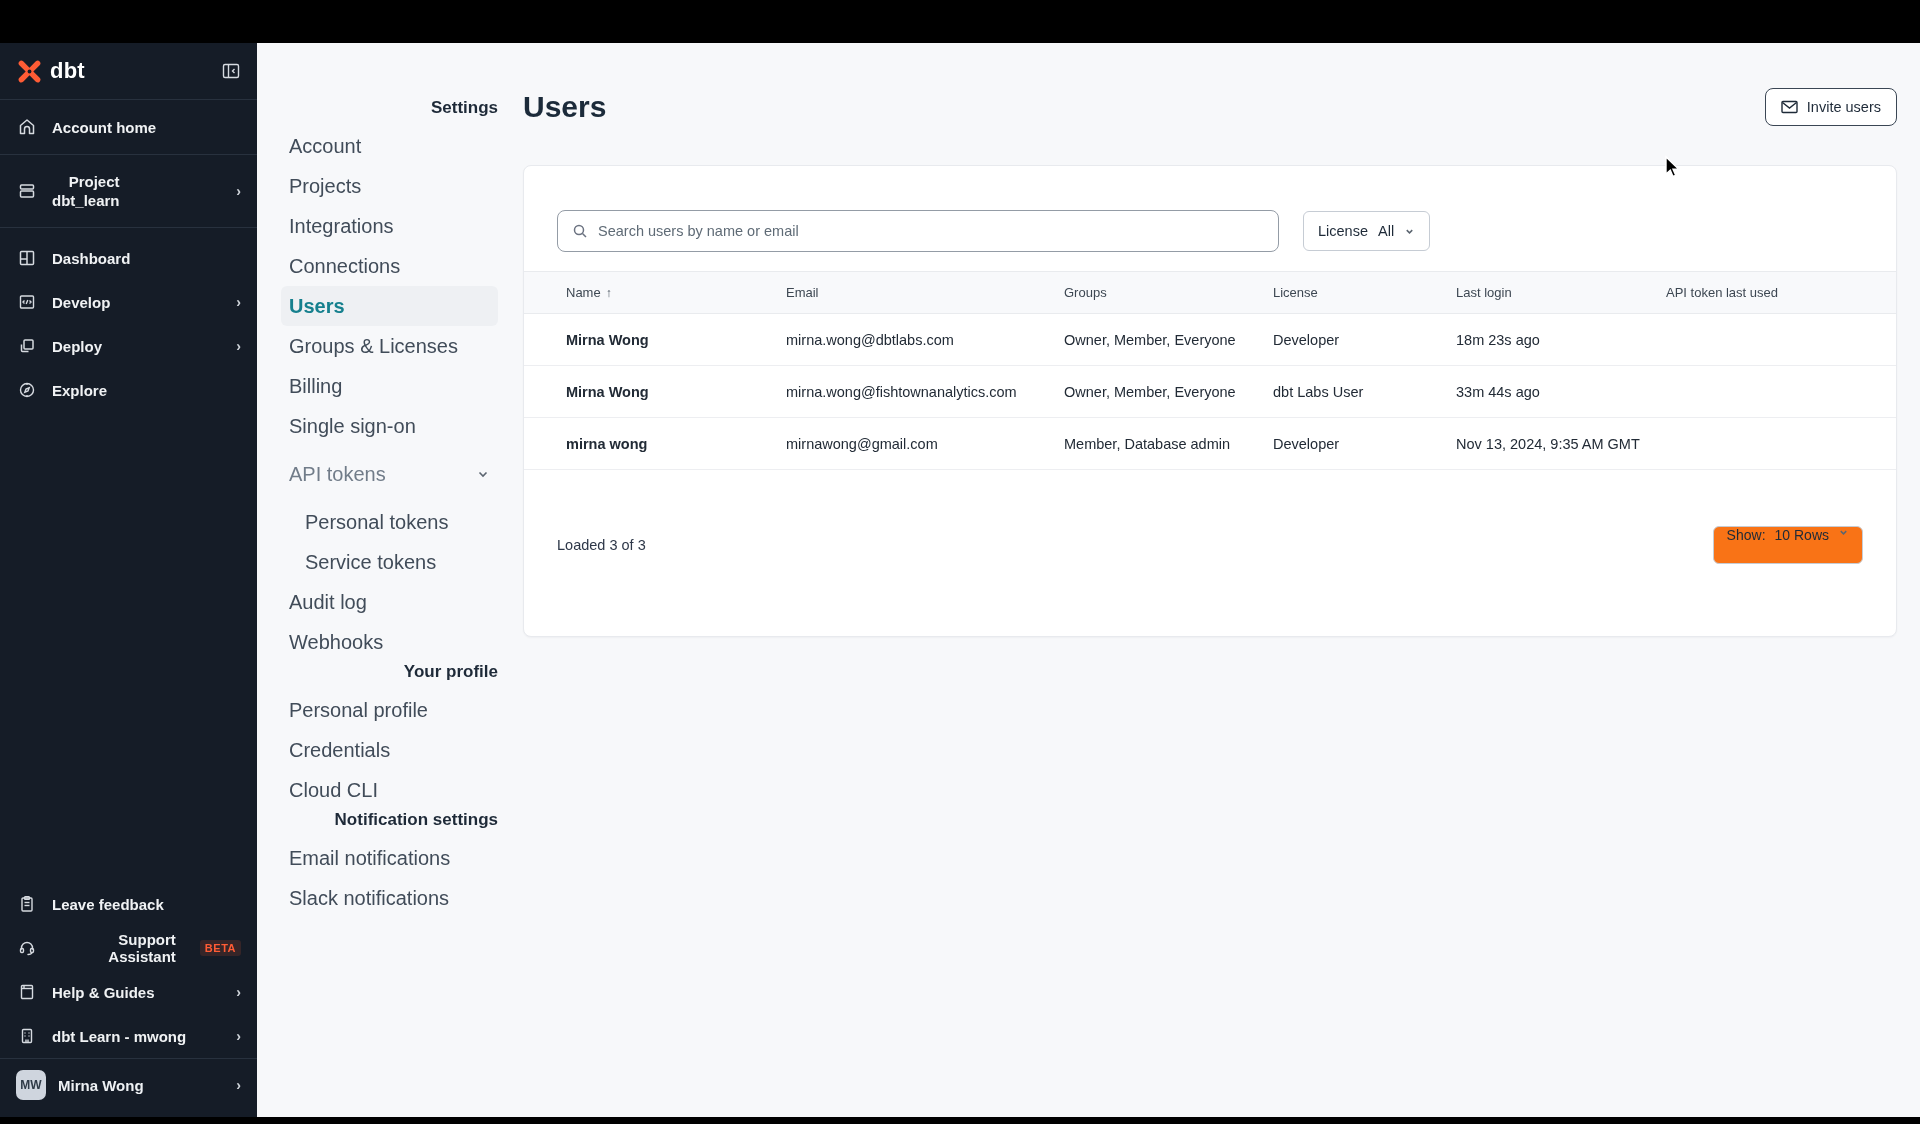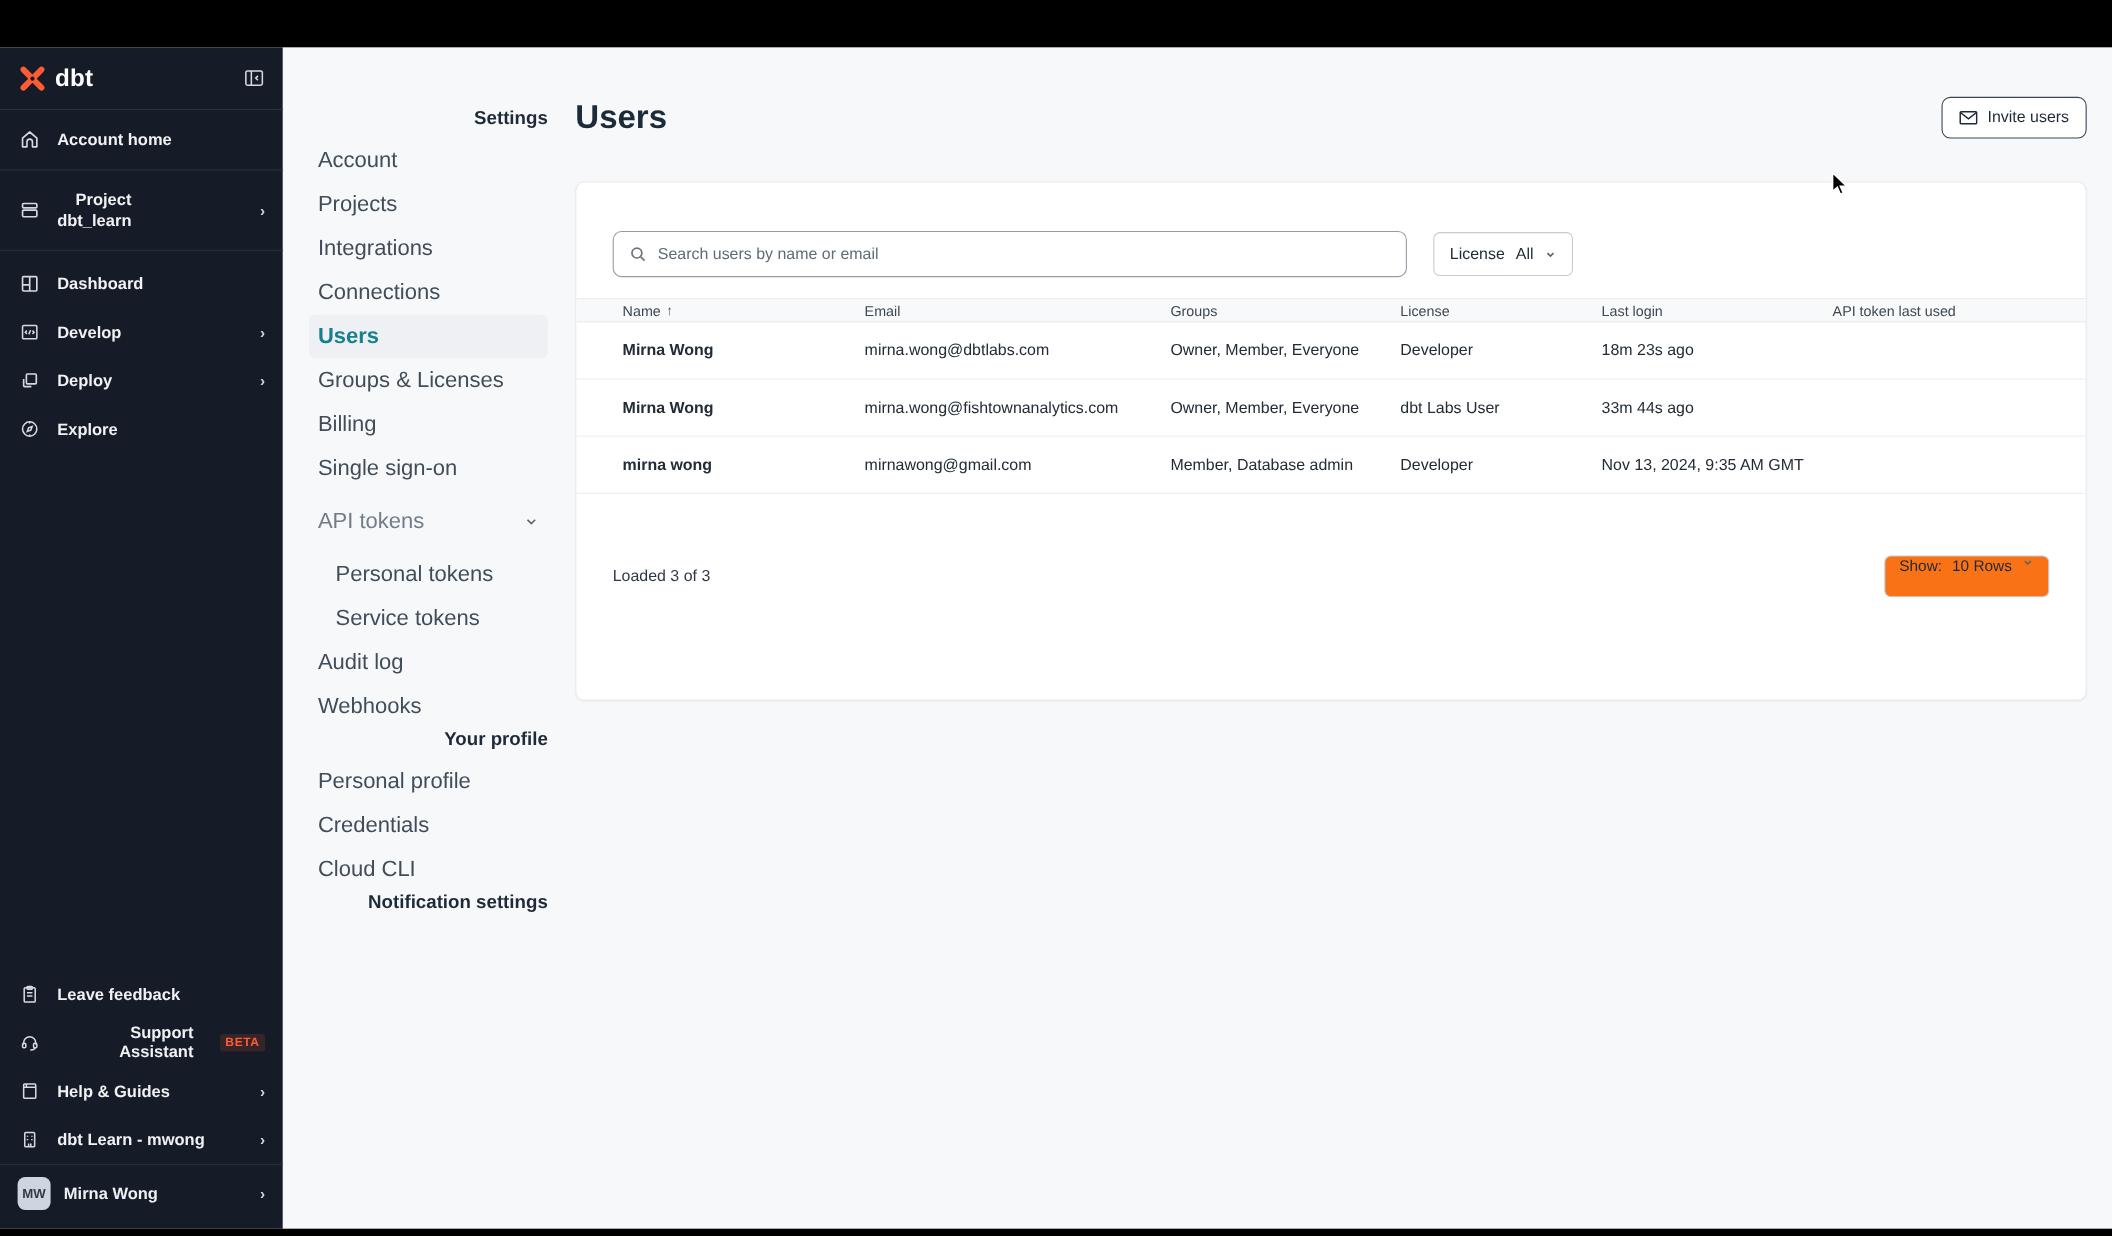--- a/index.html
+++ b/index.html
@@ -63,21 +63,21 @@
   .search-box input { border:none; outline:none; flex:1; font-size:14.5px; color:#2d3748;
     font-family:inherit; background:transparent; }
   .search-box input::placeholder { color:#5f6b76; }
   .license-btn { display:flex; align-items:center; gap:10px; height:40px; padding:0 14px;
     background:#fff; border:1px solid #c6ccd4; border-radius:6px; font-size:14.5px;
     color:#1e2a38; cursor:pointer; font-family:inherit; }
   .license-btn .lbl { color:#1e2a38; }
 
   .grid-row { display:grid; grid-template-columns:220px 278px 209px 183px 210px 1fr;
     padding-left:42px; align-items:center; }
-  .thead { margin-top:19px; height:22px; background:#f8f9fb;
+  .thead { margin-top:19px; height:43px; background:#f8f9fb;
     border-top:1px solid #e9ebee; border-bottom:1px solid #e9ebee; }
   .thead .th { font-size:13px; font-weight:500; color:#3d4752; display:flex; align-items:center; gap:5px; }
   .sort-arrow { color:#4a5560; font-size:12px; }
   .trow { height:52px; border-bottom:1px solid #edeef1; font-size:14.5px; color:#222b36; }
   .trow .name { font-weight:700; }
   .card-footer { display:flex; align-items:center; justify-content:space-between;
     padding:0 33px; margin-top:56px; }
   .loaded-text { font-size:14.5px; color:#2d3748; }
   .show-btn { display:flex; align-items:flex-start; gap:9px; height:38px; padding:0 13px;
     background:#f97316; border:1px solid #c6ccd4; border-radius:6px; font-size:14px;
@@ -297,20 +297,28 @@
       </li>
     <li>
         <span>Credentials</span>
       </li>
     <li>
         <span>Cloud CLI</span>
       </li>
   </ul>
 
   <h3 class="section-gap">Notification settings</h3>
+  <ul>
+    <li class="gap">
+        <span>Email notifications</span>
+      </li>
+    <li>
+        <span>Slack notifications</span>
+      </li>
+  </ul>
 </nav>
 
 <main class="main">
   <div class="main-header">
     <h1 class="page-title">Users</h1>
     <button class="invite-btn">
       <span>
         <svg width="17" height="14" viewBox="0 0 17 14" fill="none" stroke="#1e2a38" stroke-width="1.4">
           <rect x="1" y="1.5" width="15" height="11" rx="1"></rect>
           <polyline points="1.5,2.5 8.5,8 15.5,2.5"></polyline>

